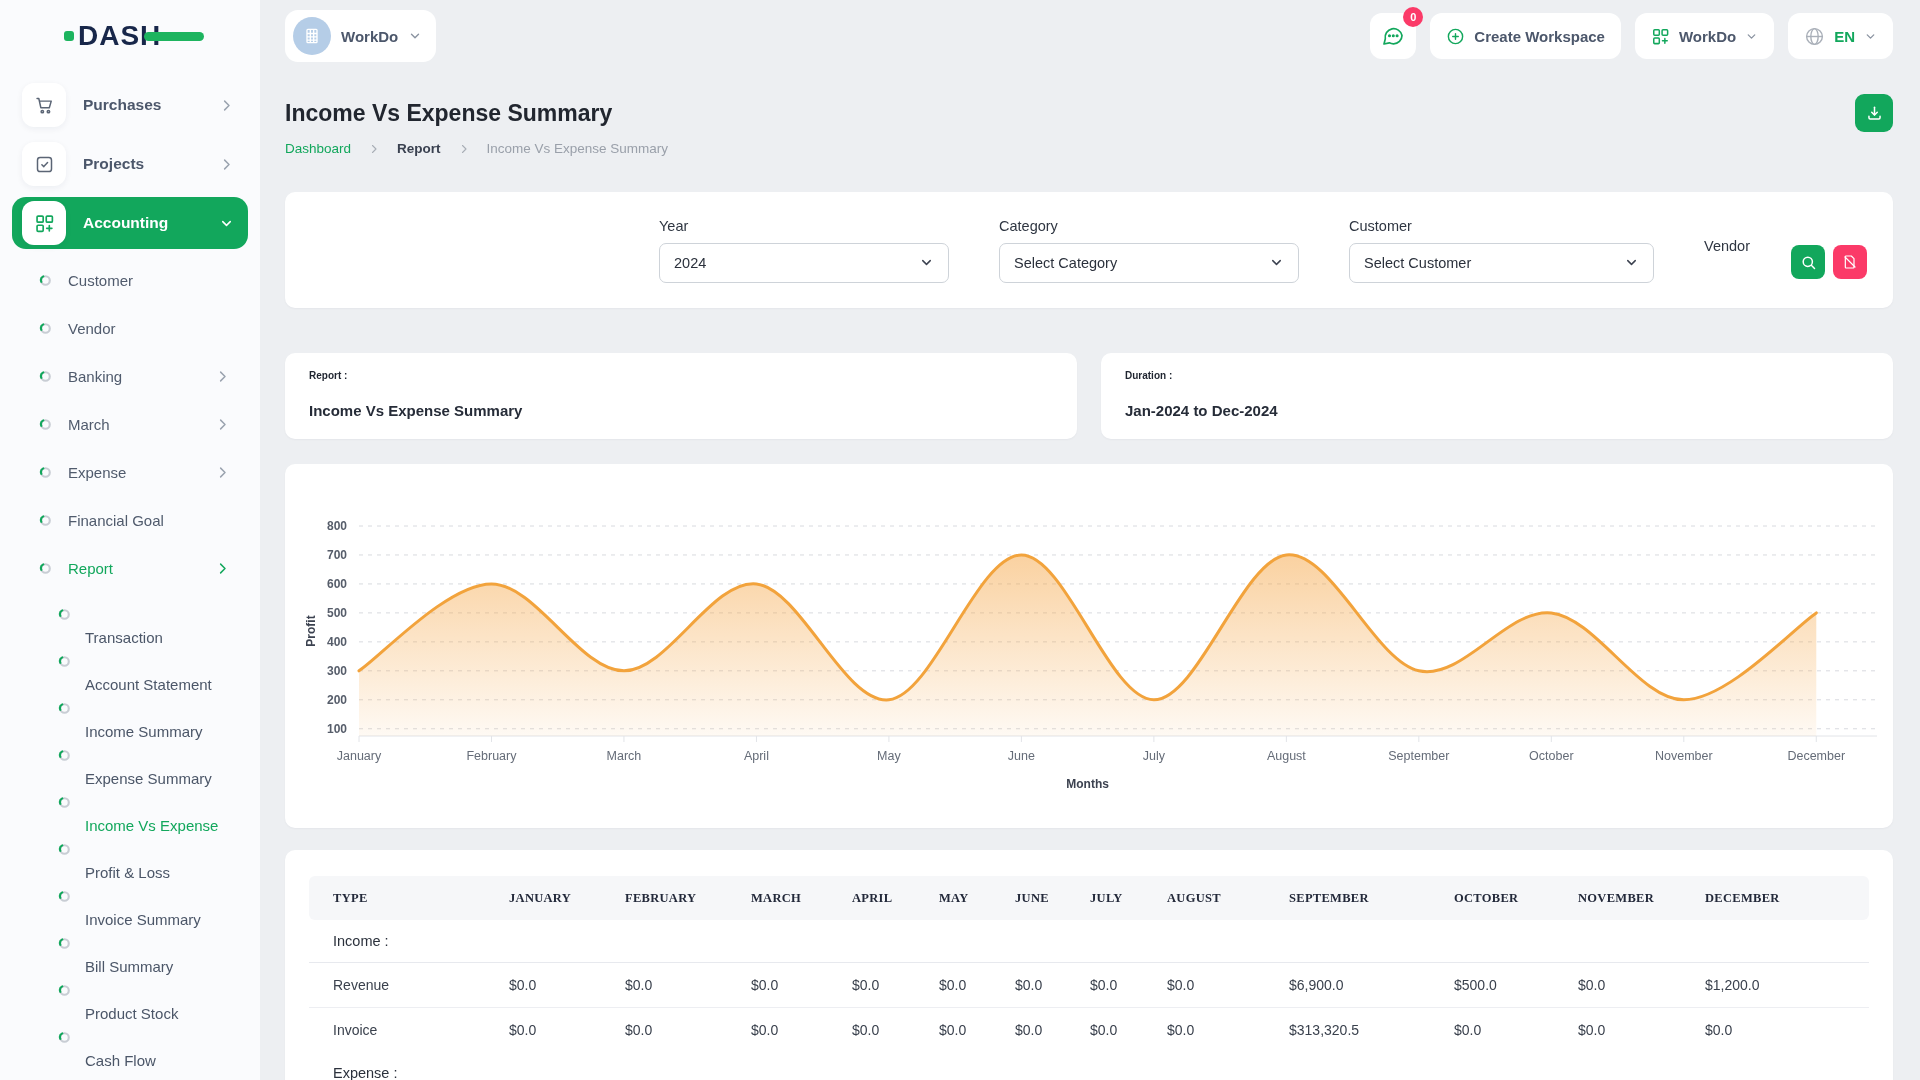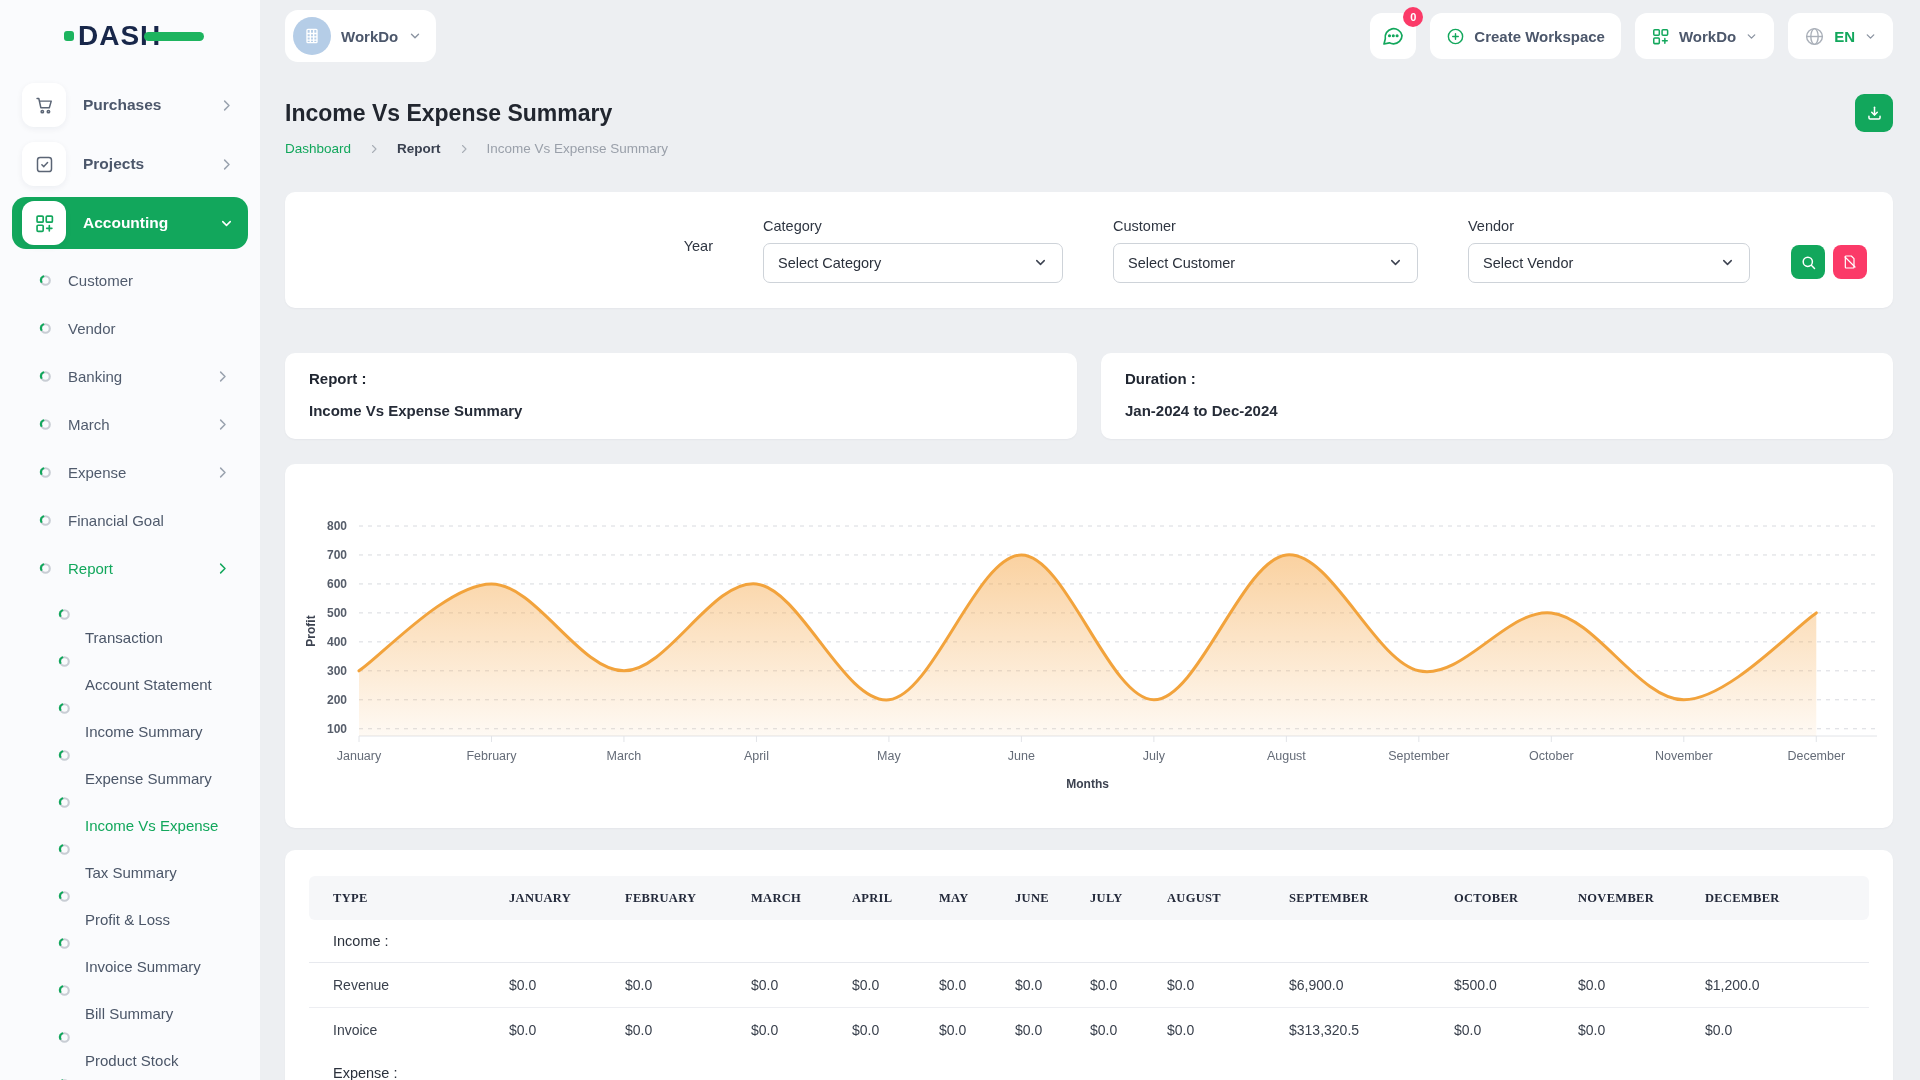--- a/index.html
+++ b/index.html
@@ -55,21 +55,21 @@
   .f-field { display:flex; flex-direction:column;margin-left:19px; }
   .f-field label { font-size:14.5px; color:#2f3642; margin-bottom:9px; }
   .f-select { height:40px; border:1px solid #ced3d9; border-radius:7px; background:#fff; display:flex; align-items:center; justify-content:space-between; padding:0 14px; font-size:14.5px; color:#2b313c; cursor:pointer; }
   .f-w1{width:290px}.f-w2{width:300px}.f-w3{width:305px}.f-w4{width:282px}
   .f-actions { display:flex; gap:8px; align-self:center; margin-top:24px; margin-left:10px; }
   .sq-btn { width:34px; height:34px; border:none; border-radius:8px; display:flex; align-items:center; justify-content:center; cursor:pointer; }
   .sq-green { background:#12a75c; }
   .sq-pink { background:#fb3a68; }
   .cards-row { margin-top:45px; display:flex; gap:24px; }
   .sum-card { flex:1; height:86px; padding:17px 24px; }
-  .sum-card h3 { font-size:15px; font-weight:700; color:#1f2530; margin-bottom:15px; }
+  .sum-card h3 { font-size:10px; font-weight:700; color:#1f2530; margin-bottom:21px; }
   .sum-card .sum-val { font-size:15px; font-weight:700; color:#262c38; }
   .chart-card { margin-top:25px; height:364px; padding:14px 16px 0; }
   .table-card { margin-top:22px; padding:26px 24px 0; height:300px; }
   table { border-collapse:collapse; width:1560px; table-layout:fixed; }
   thead th { background:#f6f7f9; font-size:12.5px; font-weight:700; letter-spacing:.3px; color:#23293a; text-align:left; height:44px; padding:0 6px 0 0;font-family:Liberation Serif, serif; }
   thead th:first-child { padding-left:24px; border-radius:6px 0 0 6px; }
   thead th:last-child { border-radius:0 6px 6px 0; }
   tbody td { font-size:14px; color:#3a414d; height:45px; padding:0 6px 0 0; }
   tbody td:first-child { padding-left:24px; }
   tbody tr { border-top:1px solid #edeef2; }
@@ -257,27 +257,20 @@
             <circle cx="7" cy="7" r="4.6" stroke="#c8cdd4" stroke-width="2.3"></circle>
             <path d="M2.5 8.4A4.6 4.6 0 0 1 4.6 2.6" stroke="#12a75c" stroke-width="2.3" stroke-linecap="round"></path>
           </svg></span>
               <span class="nav-label">Income Vs Expense</span>
             </div>
       <div class="nav-sub2">
               <span class="bullet"><svg width="13" height="13" viewBox="0 0 14 14" fill="none">
             <circle cx="7" cy="7" r="4.6" stroke="#c8cdd4" stroke-width="2.3"></circle>
             <path d="M2.5 8.4A4.6 4.6 0 0 1 4.6 2.6" stroke="#12a75c" stroke-width="2.3" stroke-linecap="round"></path>
           </svg></span>
-              <span class="nav-label">Tax Summary</span>
-            </div>
-      <div class="nav-sub2">
-              <span class="bullet"><svg width="13" height="13" viewBox="0 0 14 14" fill="none">
-            <circle cx="7" cy="7" r="4.6" stroke="#c8cdd4" stroke-width="2.3"></circle>
-            <path d="M2.5 8.4A4.6 4.6 0 0 1 4.6 2.6" stroke="#12a75c" stroke-width="2.3" stroke-linecap="round"></path>
-          </svg></span>
               <span class="nav-label">Profit &amp; Loss</span>
             </div>
       <div class="nav-sub2">
               <span class="bullet"><svg width="13" height="13" viewBox="0 0 14 14" fill="none">
             <circle cx="7" cy="7" r="4.6" stroke="#c8cdd4" stroke-width="2.3"></circle>
             <path d="M2.5 8.4A4.6 4.6 0 0 1 4.6 2.6" stroke="#12a75c" stroke-width="2.3" stroke-linecap="round"></path>
           </svg></span>
               <span class="nav-label">Invoice Summary</span>
             </div>
       <div class="nav-sub2">
@@ -385,20 +378,26 @@
         <svg width="12" height="12" viewBox="0 0 24 24" fill="none" stroke="#a9aeb6" stroke-width="2.2" stroke-linecap="round" stroke-linejoin="round">
           <path d="M9 5l7 7-7 7"></path>
         </svg>
       </span>
     <span class="bc-cur">Income Vs Expense Summary</span>
   </div>
 
   <div class="card filter-card">
     <div class="f-field">
       <label>Year</label>
+      <div class="f-select f-w1">
+        <span>2024</span>
+        <svg width="15" height="15" viewBox="0 0 24 24" fill="none" stroke="#3c4250" stroke-width="2.3" stroke-linecap="round" stroke-linejoin="round">
+            <path d="M6 9l6 6 6-6"></path>
+          </svg>
+      </div>
     </div>
     <div class="f-field">
       <label>Category</label>
       <div class="f-select f-w2">
         <span>Select Category</span>
         <svg width="15" height="15" viewBox="0 0 24 24" fill="none" stroke="#3c4250" stroke-width="2.3" stroke-linecap="round" stroke-linejoin="round">
             <path d="M6 9l6 6 6-6"></path>
           </svg>
       </div>
     </div>
@@ -406,26 +405,20 @@
       <label>Customer</label>
       <div class="f-select f-w3">
         <span>Select Customer</span>
         <svg width="15" height="15" viewBox="0 0 24 24" fill="none" stroke="#3c4250" stroke-width="2.3" stroke-linecap="round" stroke-linejoin="round">
             <path d="M6 9l6 6 6-6"></path>
           </svg>
       </div>
     </div>
     <div class="f-field">
       <label>Vendor</label>
-      <div class="f-select f-w4">
-        <span>Select Vendor</span>
-        <svg width="15" height="15" viewBox="0 0 24 24" fill="none" stroke="#3c4250" stroke-width="2.3" stroke-linecap="round" stroke-linejoin="round">
-            <path d="M6 9l6 6 6-6"></path>
-          </svg>
-      </div>
     </div>
     <div class="f-actions">
       <button class="sq-btn sq-green">
         <svg width="17" height="17" viewBox="0 0 24 24" fill="none" stroke="#fff" stroke-width="2.1" stroke-linecap="round">
             <circle cx="11" cy="11" r="6.5"></circle>
             <path d="M16 16l4.5 4.5"></path>
           </svg>
       </button>
       <button class="sq-btn sq-pink">
         <svg width="16" height="16" viewBox="0 0 24 24" fill="none" stroke="#fff" stroke-width="1.8" stroke-linecap="round" stroke-linejoin="round">

